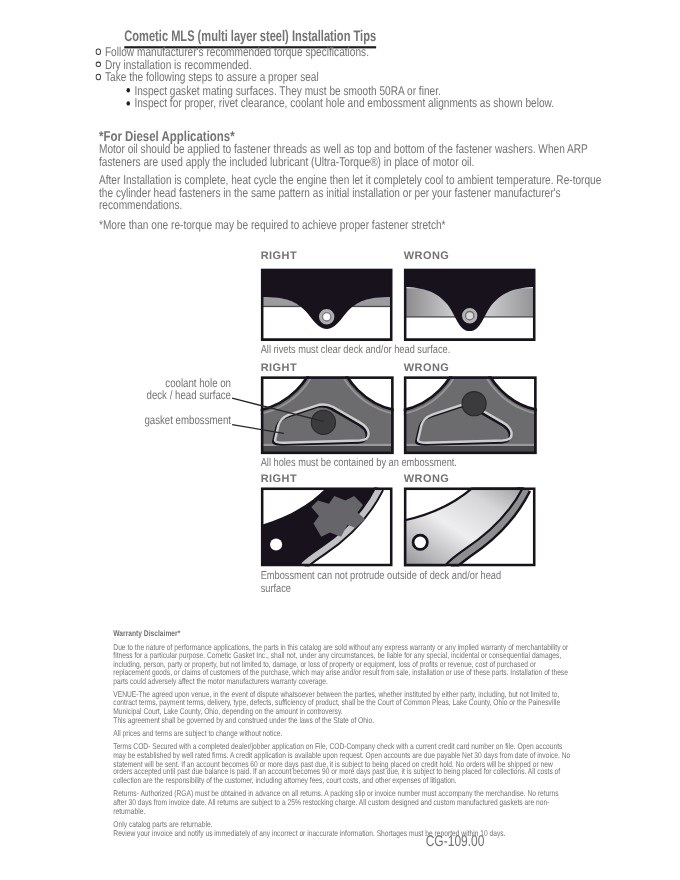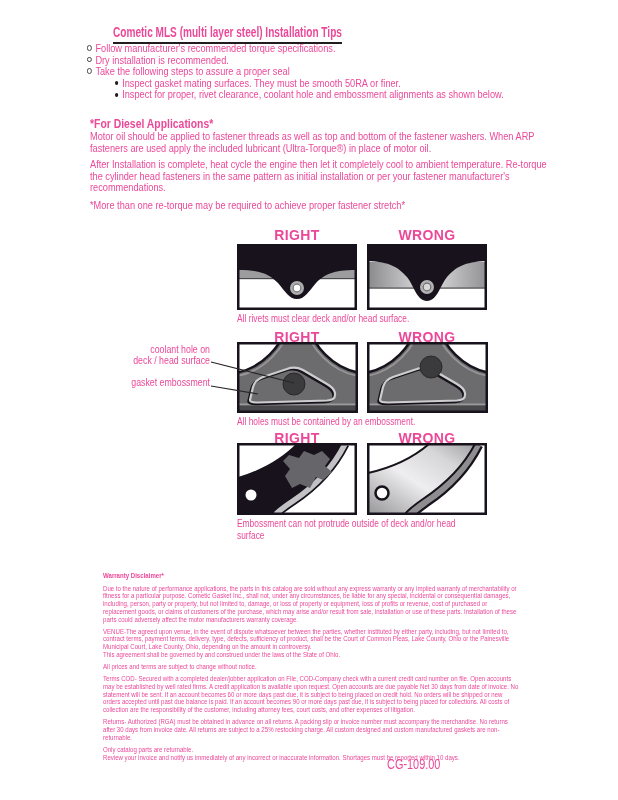--- a/index.html
+++ b/index.html
@@ -1,17 +1,17 @@
 <!DOCTYPE html>
 <html><head>
 <meta charset="utf-8">
 <style>
   html,body{margin:0;padding:0;background:#ffffff;}
   #page{position:relative;width:592px;height:800px;background:#ffffff;overflow:hidden;
-        font-family:"Liberation Sans","DejaVu Sans",sans-serif;color:#ec4899;}
+        font-family:"Liberation Sans","DejaVu Sans",sans-serif;color:#737373;}
   .abs{position:absolute;}
   .cx{transform:scaleX(0.8);transform-origin:0 0;}
   .cxr{transform:scaleX(0.8);transform-origin:100% 0;}
   
   #title{left:113px;top:24px;font-size:14px;font-weight:bold;white-space:nowrap;
          transform:scaleX(0.72);transform-origin:0 0;}
   #title span{display:inline-block;border-bottom:2px solid #211d1f;padding-bottom:2px;}
   
   #bullets{left:87px;top:43px;width:580px;font-size:11.5px;line-height:11.6px;}
   .b-row{white-space:nowrap;}
@@ -19,21 +19,21 @@
   .dot{display:inline-block;width:4px;height:4px;border-radius:50%;margin-right:5px;vertical-align:1.5px;}
   .dot.o{border:1px solid #3a3638;width:3.5px;height:3.5px;}
   .dot.f{background:#211d1f;}
   
   #diesel-h{left:90px;top:116px;font-size:13px;font-weight:bold;white-space:nowrap;}
   .para{left:90px;font-size:11.5px;line-height:11.6px;width:572px;}
   #diesel-p1{top:131px;}
   #diesel-p2{top:159px;}
   #diesel-p3{top:200px;white-space:nowrap;}
   
-  .fig-h{width:120px;text-align:center;font-size:14px;font-weight:bold;letter-spacing:.4px;}
+  .fig-h{width:120px;font-size:10px;font-weight:bold;letter-spacing:.4px;}
   .cap{font-size:10.5px;line-height:12px;}
   .fig-box{display:block;}
   #ann1{left:110px;top:344px;width:100px;text-align:right;font-size:11px;line-height:10.5px;}
   #ann2{left:110px;top:377px;width:100px;text-align:right;font-size:11px;line-height:10.5px;}
   #cap3{width:282px;}
   
   #legal{left:103px;top:572px;width:522px;font-size:7.6px;line-height:7.7px;}
   #legal .lh{font-weight:bold;margin:0 0 5px 0;}
   #legal p{margin:0 0 4.5px 0;white-space:pre-line;}
   

